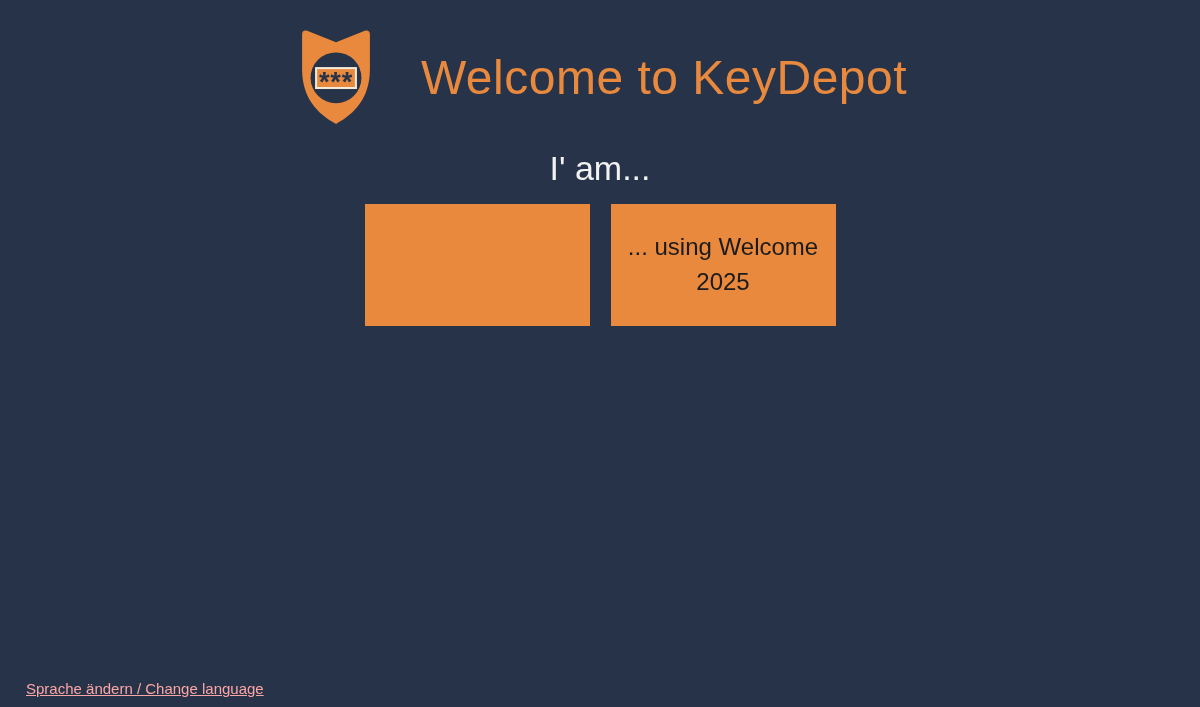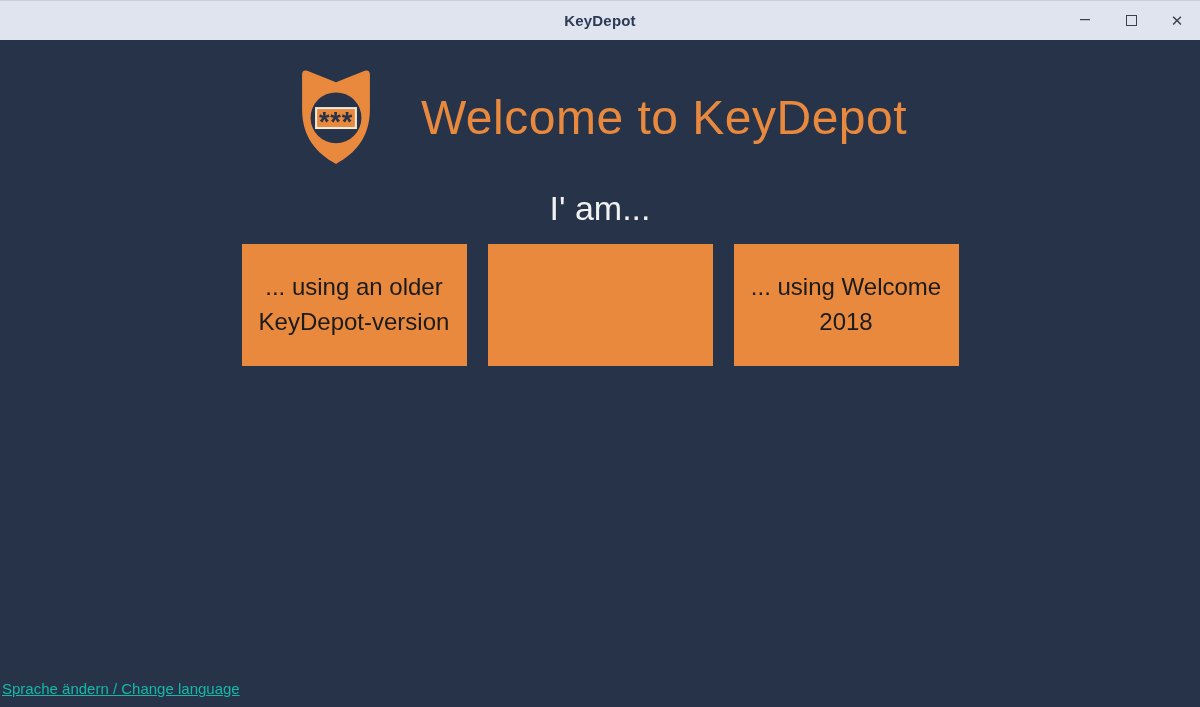--- a/index.html
+++ b/index.html
@@ -107,69 +107,53 @@
     flex-direction: column;
     align-items: center;
     justify-content: center;
     cursor: pointer;
     padding: 0 4px;
   }
   .choice-line { display: block; white-space: nowrap; }
 
   .language-link {
     position: absolute;
-    left: 2px;
+    left: 26px;
     bottom: 10px;
     font-size: 15px;
-    color: #14b8a6;
+    color: #fca5a5;
     text-decoration: underline;
     cursor: pointer;
   }
 </style>
 </head>
 <body>
 
 <div class="window">
 
-  <div class="titlebar">
-    <div class="titlebar-title">KeyDepot</div>
-    <button class="win-btn">
-      <span class="glyph-min">–</span>
-    </button>
-    <button class="win-btn">
-      <span class="glyph-max"></span>
-    </button>
-    <button class="win-btn">
-      <span class="glyph-close">✕</span>
-    </button>
-  </div>
 
   <div class="content">
 
     <div class="header-row">
       <svg class="shield" viewBox="0 0 100 118" xmlns="http://www.w3.org/2000/svg">
         <path d="M50 18 L16 4.5 C12.5 3 10 5.2 10 8.7 L10 50 C10 83 27 102 50 114.5 C73 102 90 83 90 50 L90 8.7 C90 5.2 87.5 3 84 4.5 Z" fill="#e8893e"></path>
         <circle cx="50" cy="60" r="30" fill="#273349"></circle>
         <rect x="26.5" y="48.5" width="47" height="23.5" fill="#e8893e" stroke="#f3ead9" stroke-width="2.4"></rect>
         <text x="50" y="75.5" text-anchor="middle" font-size="32" font-weight="700" letter-spacing="1" fill="#273349" font-family="Liberation Sans, sans-serif">***</text>
       </svg>
       <div class="welcome-title">Welcome to KeyDepot</div>
     </div>
 
     <div class="question">I' am...</div>
 
     <div class="choices">
       <button class="choice-button">
-        <span class="choice-line">... using an older</span>
-        <span class="choice-line">KeyDepot-version</span>
-      </button>
-      <button class="choice-button">
       </button>
       <button class="choice-button">
         <span class="choice-line">... using Welcome</span>
-        <span class="choice-line">2018</span>
+        <span class="choice-line">2025</span>
       </button>
     </div>
 
     <a class="language-link" href="#">Sprache ändern / Change language</a>
 
   </div>
 </div>
 
 </body></html>

